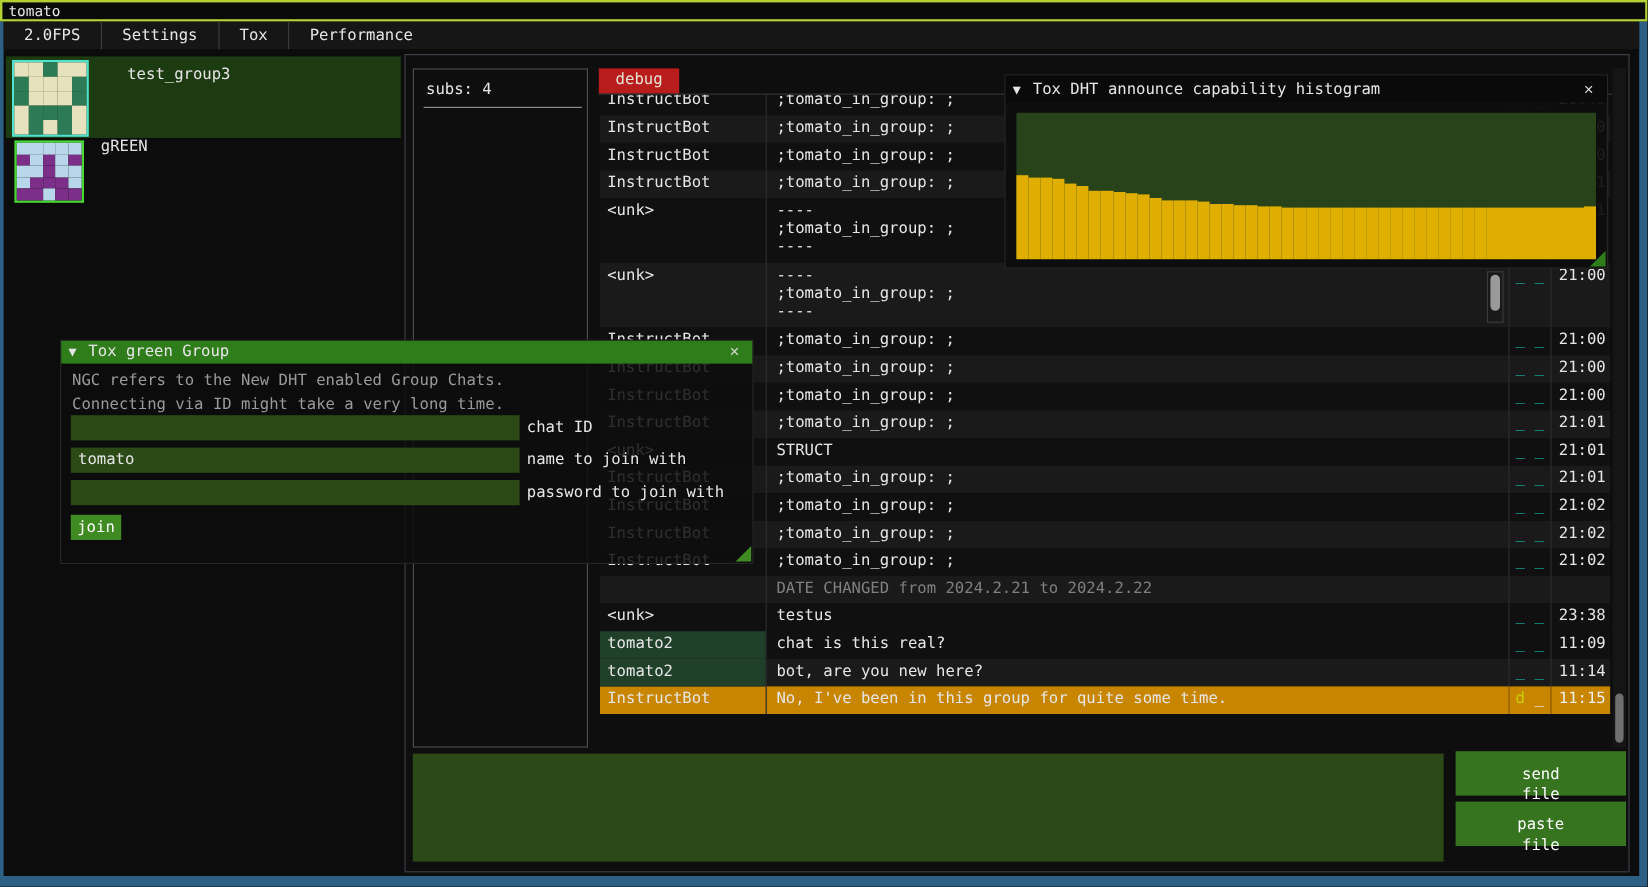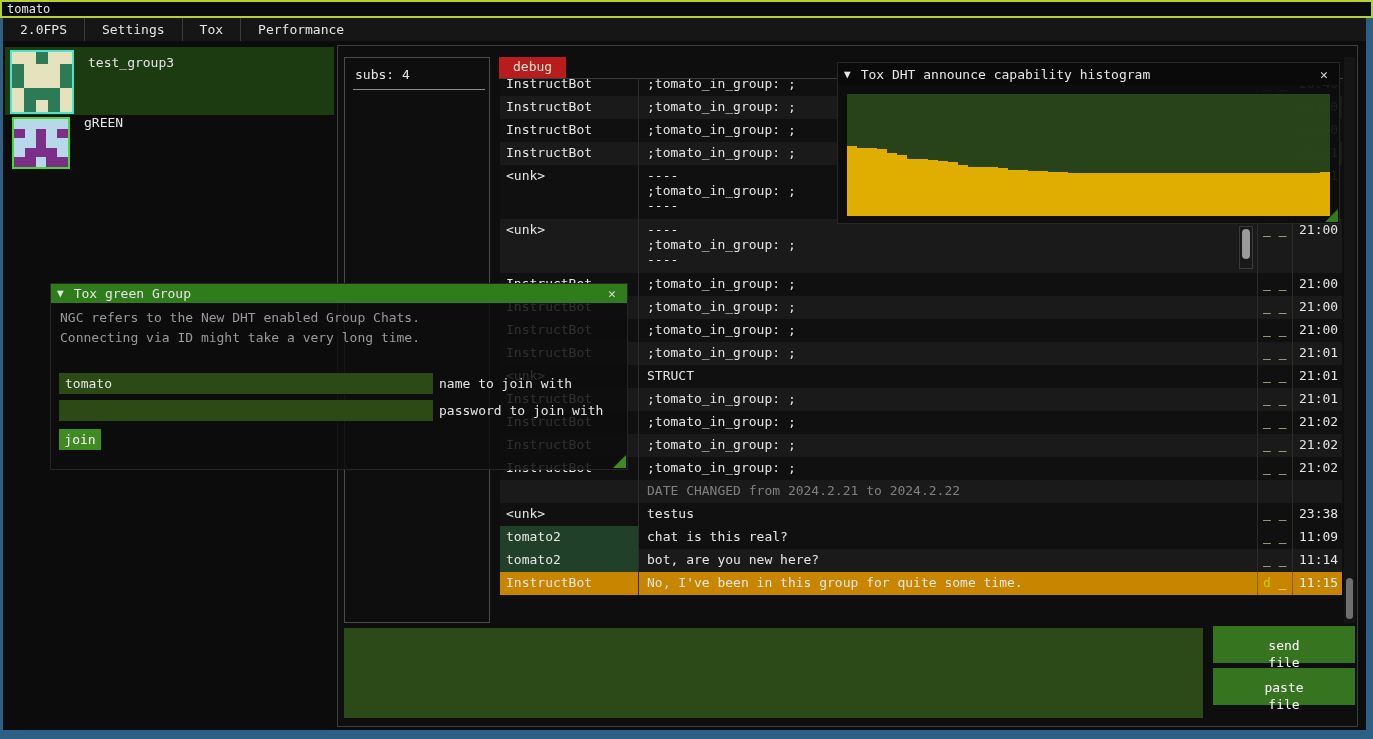--- a/index.html
+++ b/index.html
@@ -16,21 +16,21 @@
   .statusbar  { position:absolute; left:0; top:730px; width:1373px; height:9px; background:#2e6086; }
 
   
   .menubar { position:absolute; left:3px; top:18px; width:1363px; height:23px;
              background:#161616; display:flex; align-items:center; }
   .menu-item { padding:0 17px; height:23px; line-height:23px; }
   .menu-sep  { width:1px; height:23px; background:#3a3a3a; }
 
   
   .group-row { position:absolute; left:5px; display:flex; }
-  .group-row.sel { background:#1d3b10; }
+  .group-row.sel { background:#1d3b10;gap:18px; }
   .avatar { display:grid; grid-template-columns:repeat(5,1fr); grid-template-rows:repeat(5,1fr); }
   .avatar div { width:100%; height:100%; }
   .group-label { padding:8px 0 0 14px; }
 
   
   .chat-window { position:absolute; left:337px; top:45px; width:1021px; height:682px;
                  border:1px solid #3d3d47; background:#0e0e0e; z-index:1; }
 
   .subs-panel { position:absolute; left:6px; top:11px; width:146px; height:566px;
                 border:1px solid #4b4b4b; background:#0e0e0e; }
@@ -46,21 +46,21 @@
   .msg-row { display:flex; width:842px; height:23px; }
   .msg-row.first { margin-top:-6px; }
   .msg-row.tall { height:54px; }
   .msg-row.odd { background:#1a1a1a; }
   .msg-row.even { background:#101010; }
   .msg-row.hl { background:#c88500; }
   .c-sender { width:138px; padding:3px 0 0 6px; overflow:hidden; white-space:nowrap; }
   .c-sender.green { background:#20402a; }
   .c-text   { width:619px; padding:3px 0 0 8px; border-left:1px solid #2c2c2c;
               white-space:pre-line; position:relative; overflow:hidden; }
-  .c-status { width:35px; padding:3px 0 0 5px; border-left:1px solid #2c2c2c; color:#fef9c3; }
+  .c-status { width:35px; padding:3px 0 0 5px; border-left:1px solid #2c2c2c; color:#14b8a6; }
   .c-time   { width:50px; padding:3px 0 0 6px; border-left:1px solid #2c2c2c; }
   .msg-row.hl .c-status, .msg-row.hl .c-time { border-left-color:#8a5c00; color:#f0f0f0; }
   .st-d { color:#c9cf00; }
   .date-text { color:#808080; }
 
   .inner-scrollbar { position:absolute; right:4px; top:7px; width:14px; height:43px;
                      background:#191919; border:1px solid #3a3a3a; }
   .inner-scrollbar .thumb { position:absolute; left:2px; top:2px; width:8px; height:30px;
                             background:#9a9a9a; border-radius:4px; }
   .main-scrollbar { position:absolute; left:1006px; top:11px; width:11px; height:566px; background:#151515; }
@@ -396,20 +396,24 @@
   <div class="fwin join-win">
     <div class="wtitle">
       <span style="font-size:11px;">▼</span>
       <span>Tox green Group</span>
       <span class="grow"></span>
       <span class="close-x">✕</span>
     </div>
     <div class="join-help" style="top:46px;">Connecting via ID might take a very long time.</div>
     <div class="join-help" style="top:26px;">NGC refers to the New DHT enabled Group Chats.</div>
 
+    <div class="join-row" style="top:62px;">
+      <input value="" style="">
+      <span>chat ID</span>
+    </div>
     <div class="join-row" style="top:89px;">
       <input value="tomato" style="">
       <span>name to join with</span>
     </div>
     <div class="join-row" style="top:116px;">
       <input value="" style="">
       <span>password to join with</span>
     </div>
     <div class="join-btn">join</div>
     <div class="grip"></div>

